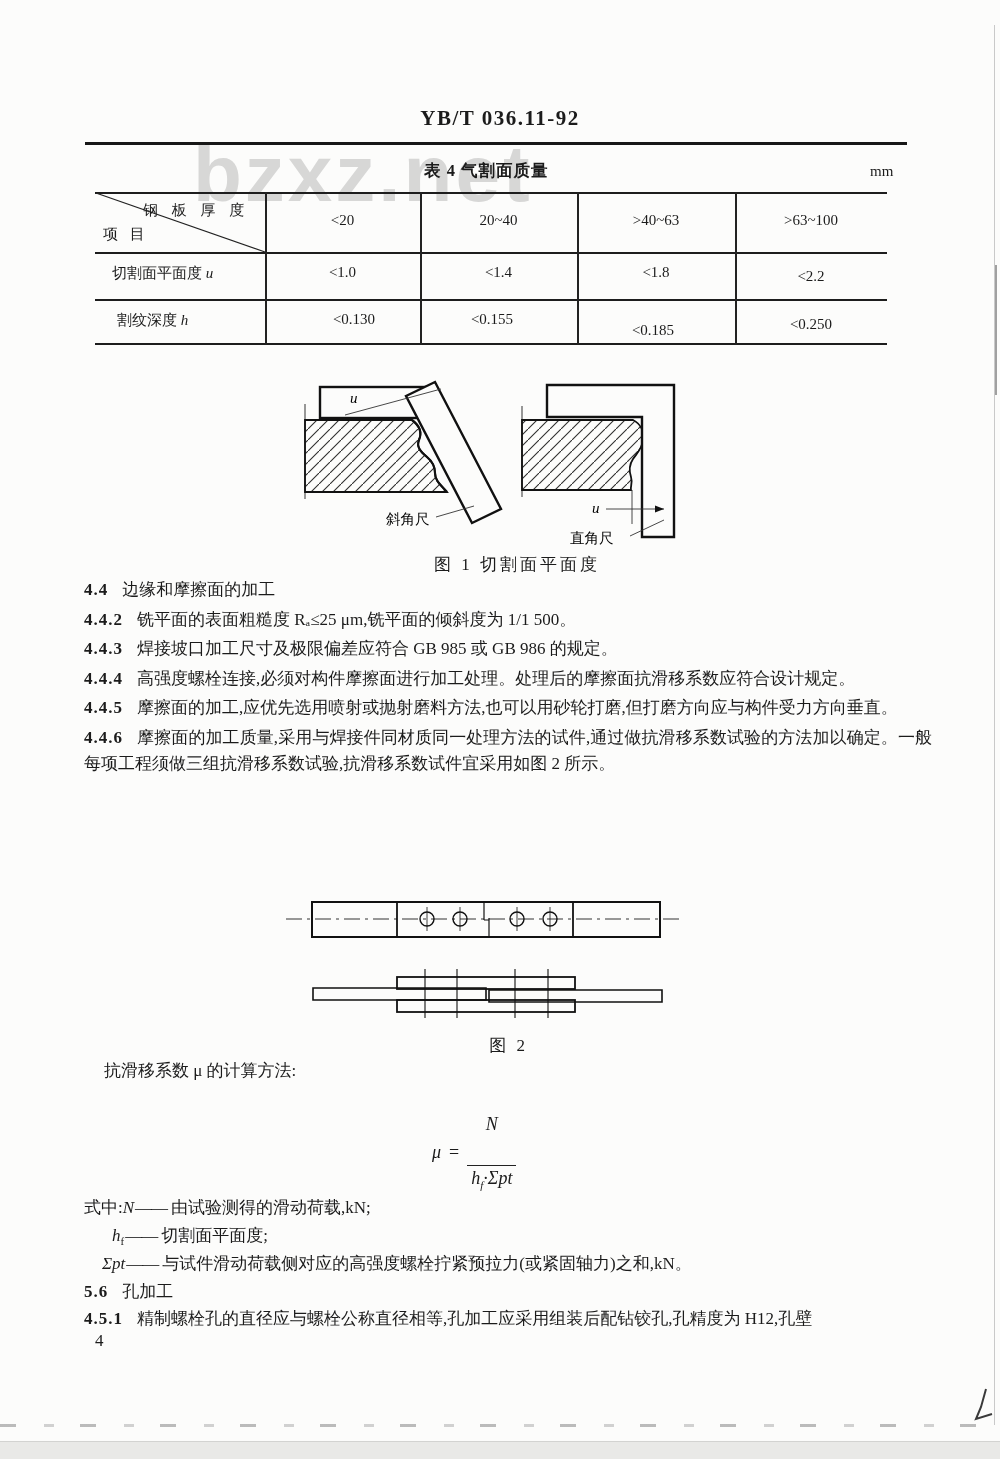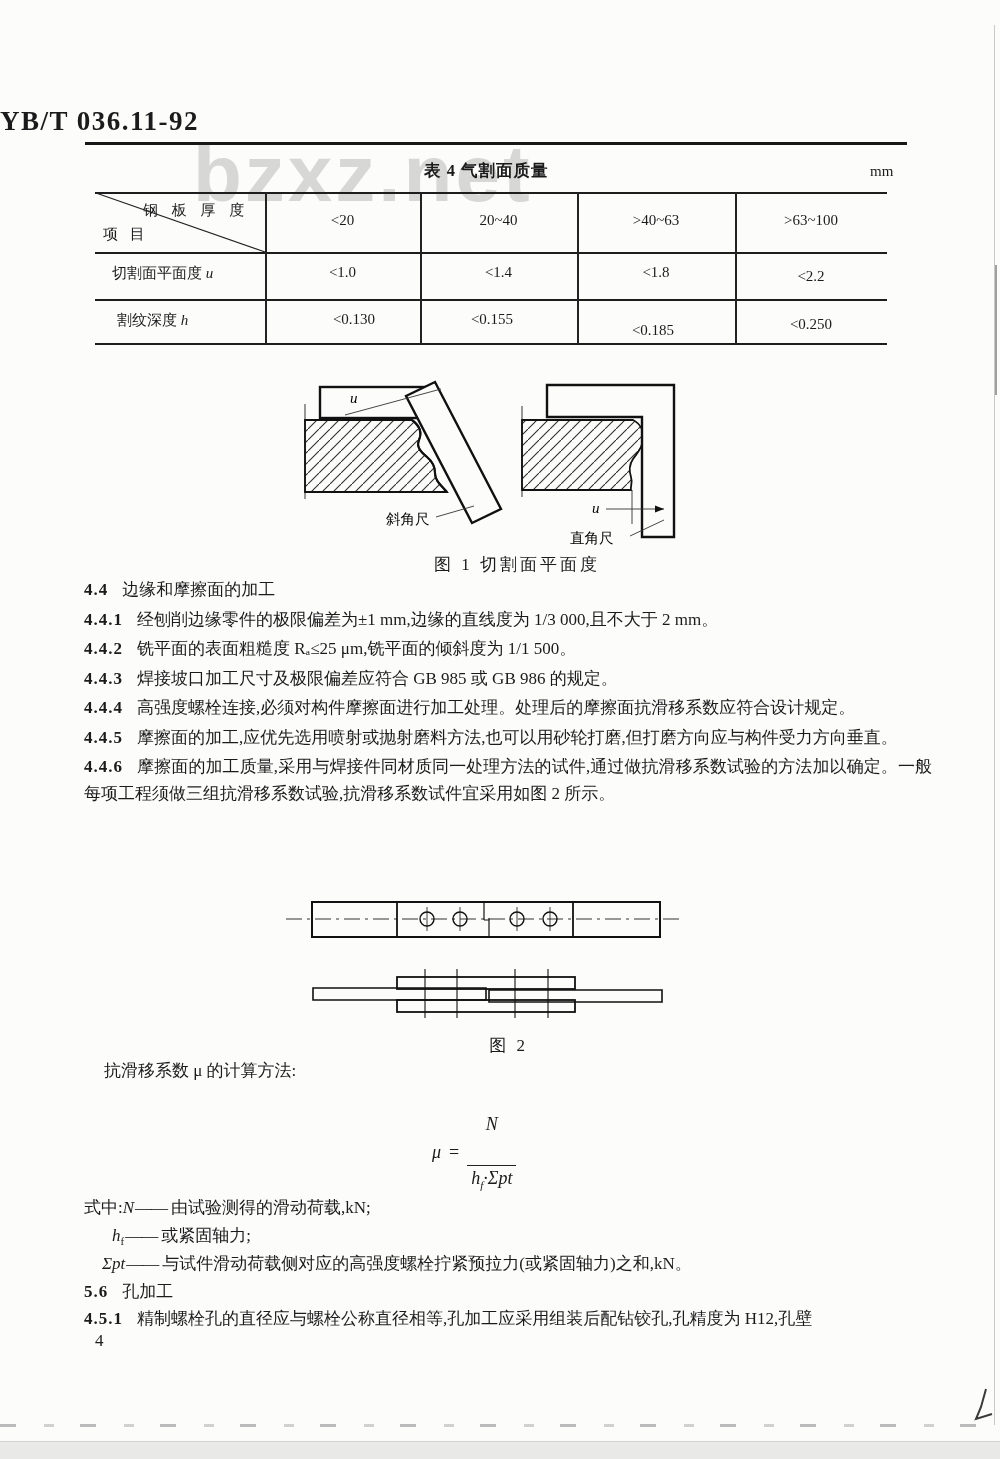--- a/index.html
+++ b/index.html
@@ -11,22 +11,22 @@
   }
   .abs{position:absolute;}
   
   .watermark{
     left:193px;top:128px;
     font-family:Liberation Sans, sans-serif;
     font-weight:bold;font-size:80px;letter-spacing:3px;
     color:#d7d7d6;z-index:0;user-select:none;
   }
   
-  .doc-code{left:0;right:0;top:106px;text-align:left;
-    font-weight:bold;font-size:27px;letter-spacing:1.5px;}
+  .doc-code{left:0;right:0;top:106px;text-align:center;
+    font-weight:bold;font-size:21px;letter-spacing:1.5px;}
   .top-rule{left:85px;top:142px;width:822px;height:3px;background:#171717;}
   
   .tbl-title{left:424px;top:160px;font-size:16.5px;font-weight:600;letter-spacing:1px;}
   .tbl-unit{left:870px;top:163px;font-size:15px;}
   .tbl{left:95px;top:192px;width:792px;height:153px;}
   .hline{position:absolute;left:0;width:792px;background:#1d1d1d;}
   .vline{position:absolute;top:0;height:153px;width:1.5px;background:#222;}
   .tbl-text{position:absolute;font-size:15px;white-space:nowrap;}
   .tbl-center{text-align:center;}
   i.msym{font-family:"Liberation Serif",serif;}
@@ -124,21 +124,20 @@
     <polygon points="664,509 655,505.5 655,512.5" fill="#111"></polygon>
     <text x="592" y="513" font-size="15" font-style="italic">u</text>
     <line x1="630" y1="536" x2="664" y2="520" stroke="#333" stroke-width="0.9"></line>
     <text x="570" y="543" font-size="14.5">直角尺</text>
   </g>
 </svg>
 <div class="abs fig-caption" style="left:400px;top:553px;width:200px">图 1  切割面平面度</div>
 
 <div class="abs paras">
   <p><span class="sec-num">4.4</span><span>边缘和摩擦面的加工</span></p>
-  <p><span class="sec-num">4.4.1</span><span>经刨削边缘零件的极限偏差为±1 mm,边缘的直线度为 1/3 000,且不大于 2 mm。</span></p>
   <p><span class="sec-num">4.4.2</span><span>铣平面的表面粗糙度 Rₐ≤25 μm,铣平面的倾斜度为 1/1 500。</span></p>
   <p><span class="sec-num">4.4.3</span><span>焊接坡口加工尺寸及极限偏差应符合 GB 985 或 GB 986 的规定。</span></p>
   <p><span class="sec-num">4.4.4</span><span>高强度螺栓连接,必须对构件摩擦面进行加工处理。处理后的摩擦面抗滑移系数应符合设计规定。</span></p>
   <p><span class="sec-num">4.4.5</span><span>摩擦面的加工,应优先选用喷射或抛射磨料方法,也可以用砂轮打磨,但打磨方向应与构件受力方向垂直。</span></p>
   <p><span class="sec-num">4.4.6</span><span>摩擦面的加工质量,采用与焊接件同材质同一处理方法的试件,通过做抗滑移系数试验的方法加以确定。一般每项工程须做三组抗滑移系数试验,抗滑移系数试件宜采用如图 2 所示。</span></p>
 </div>
 
 <svg class="abs" style="left:278px;top:886px" width="430" height="140" viewBox="278 886 430 140">
   <g>
     <path d="M286,919 H684" stroke="#333" stroke-width="1" stroke-dasharray="16 5 3 5"></path>
@@ -182,21 +181,21 @@
   <span class="frac">
     <span class="fnum">N</span>
     <span class="fden"><i>h</i><sub>f</sub><i>·Σpt</i></span>
   </span>
 </div>
 
 <div class="abs pline" style="left:84px;top:1196px">
   <span>式中:</span><i class="msym">N</i><sub></sub><span class="w-dash">——</span><span>由试验测得的滑动荷载,kN;</span>
 </div>
 <div class="abs pline" style="left:112px;top:1224px">
-  <span></span><i class="msym">h</i><sub>f</sub><span class="w-dash">——</span><span>或紧固轴力;</span>
+  <span></span><i class="msym">h</i><sub>f</sub><span class="w-dash">——</span><span>切割面平面度;</span>
 </div>
 <div class="abs pline" style="left:102px;top:1252px">
   <span></span><i class="msym">Σpt</i><sub></sub><span class="w-dash">——</span><span>与试件滑动荷载侧对应的高强度螺栓拧紧预拉力(或紧固轴力)之和,kN。</span>
 </div>
 
 <div class="abs pline" style="left:84px;top:1280px">
   <span class="sec-num">5.6</span><span>孔加工</span>
 </div>
 <div class="abs pline" style="left:84px;top:1307px">
   <span class="sec-num">4.5.1</span><span>精制螺栓孔的直径应与螺栓公称直径相等,孔加工应采用组装后配钻铰孔,孔精度为 H12,孔壁</span>

